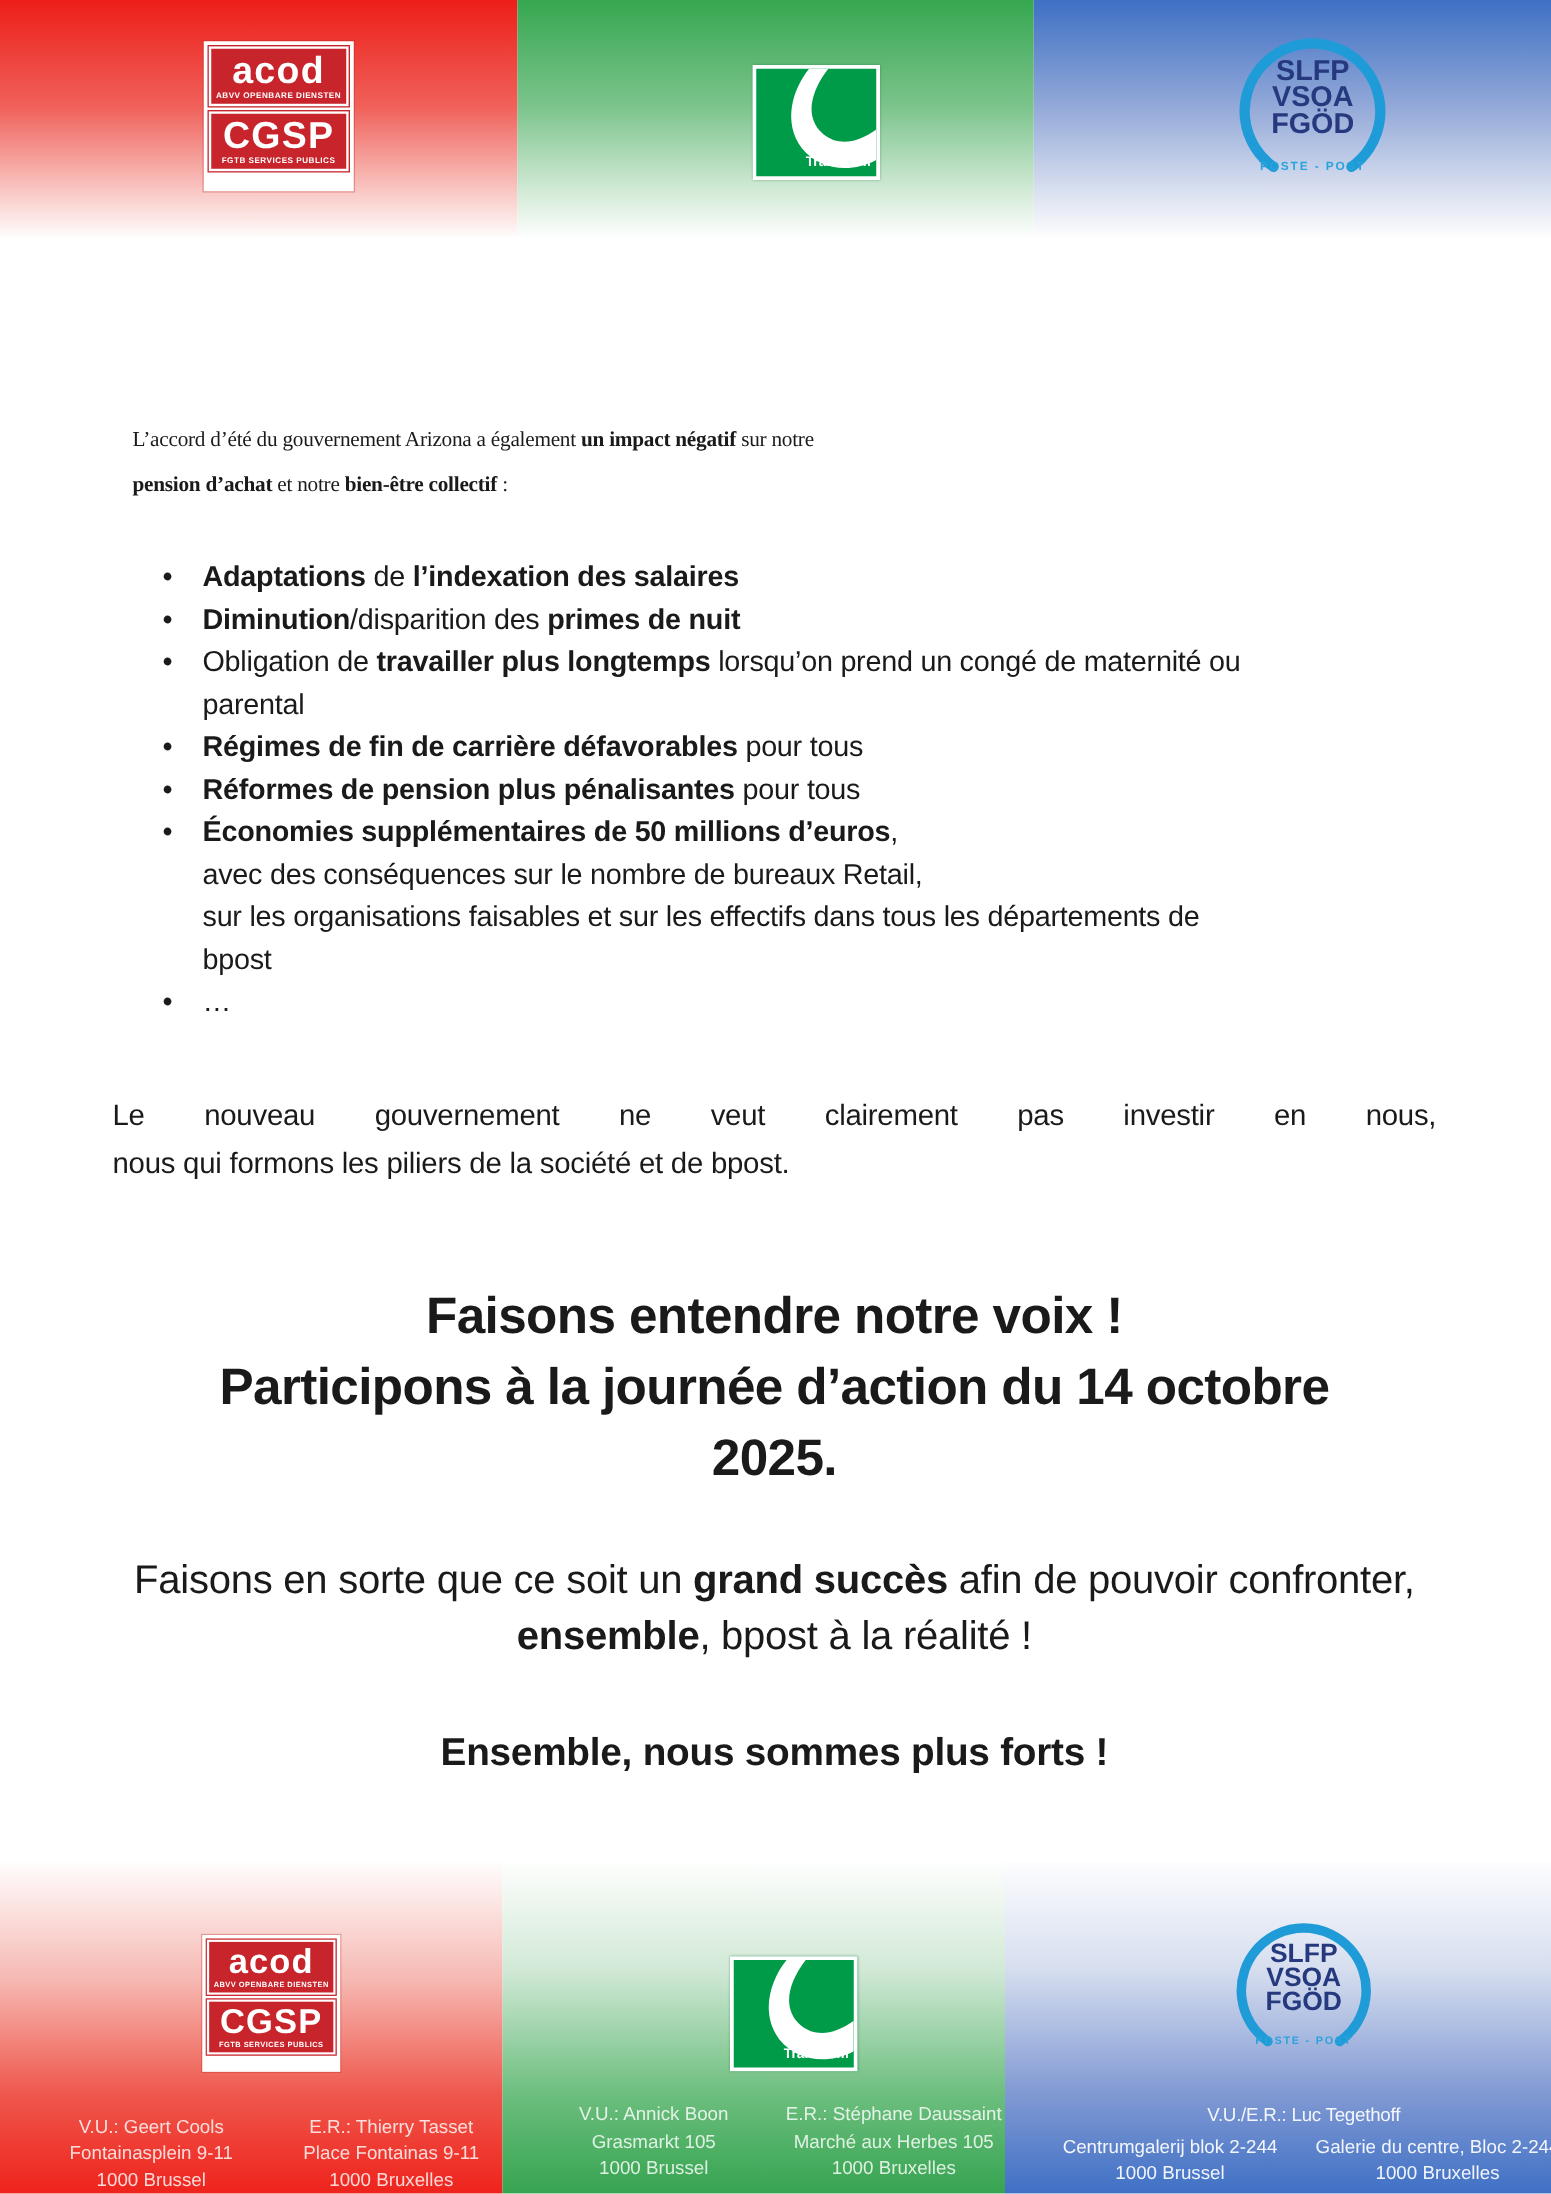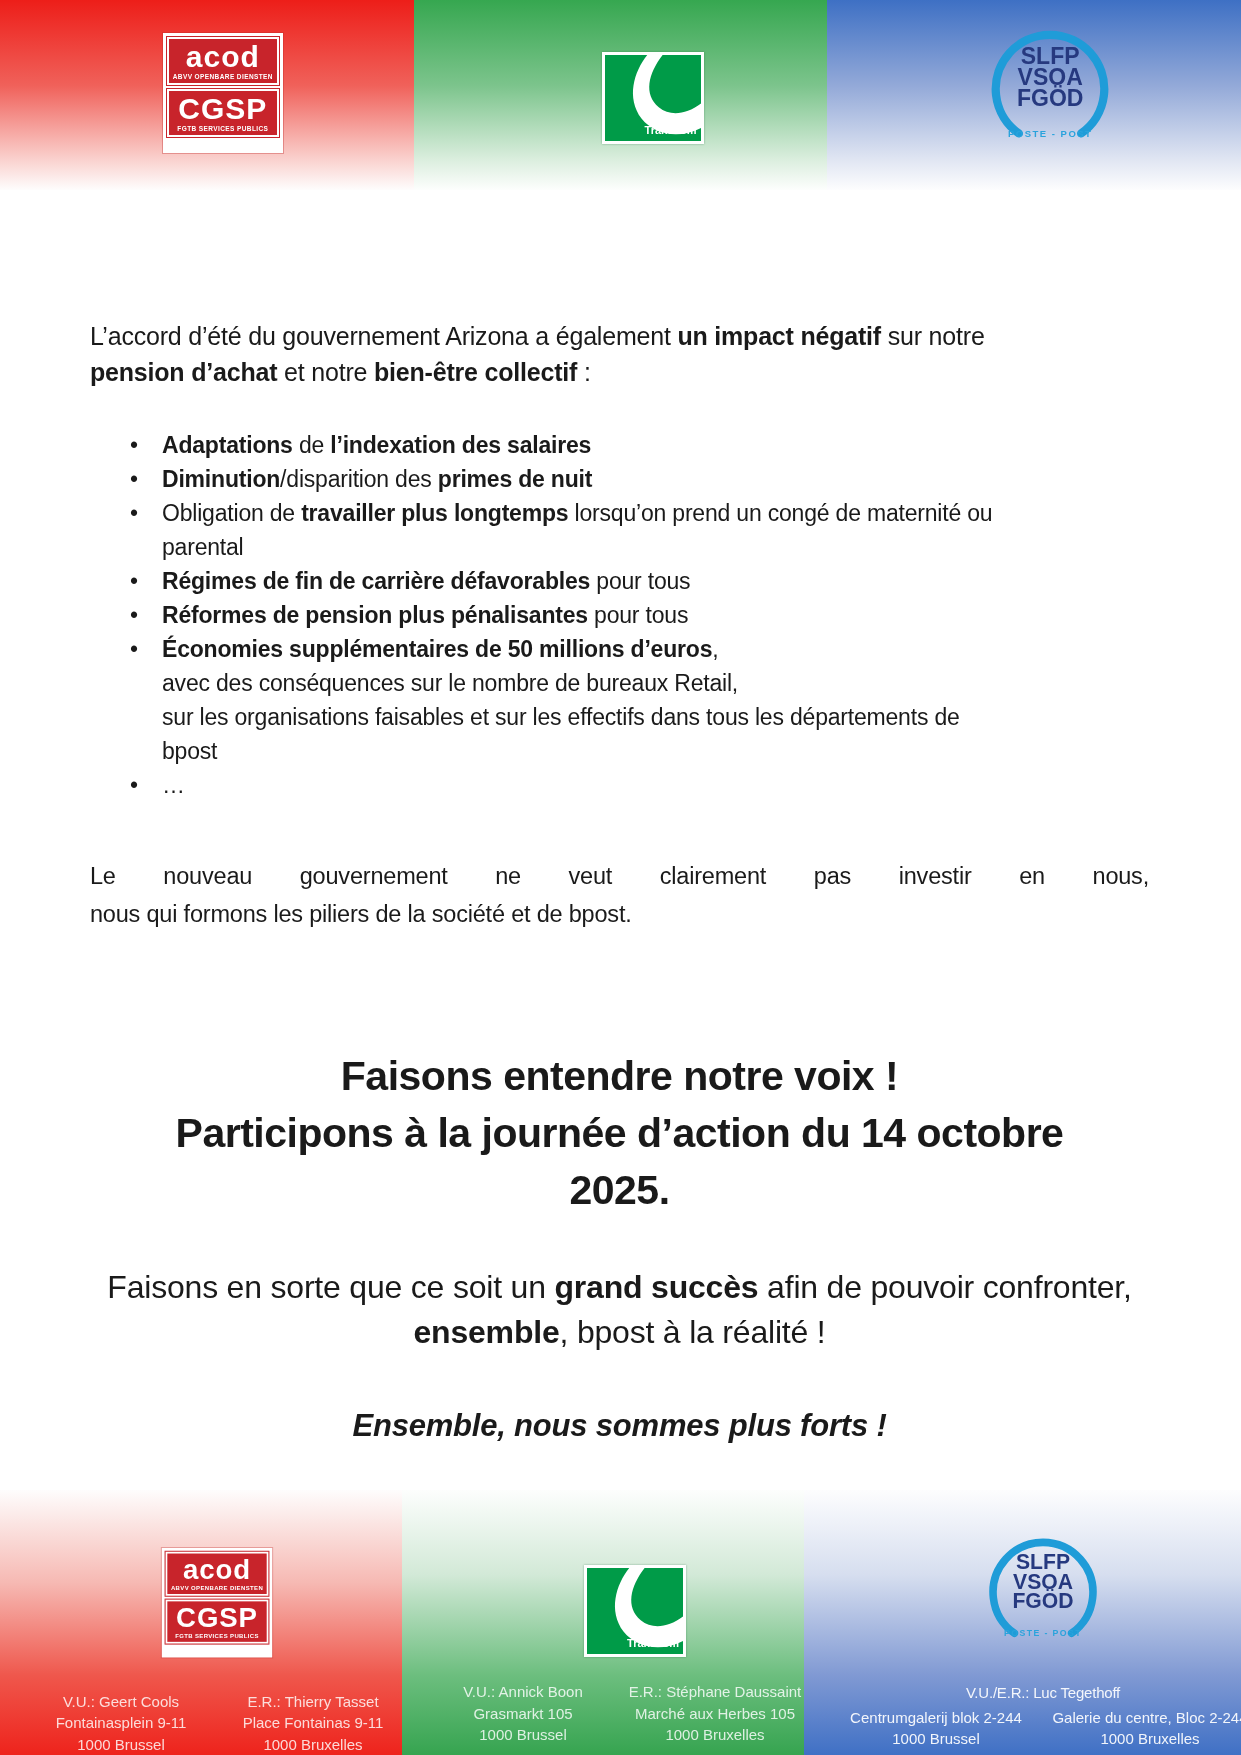--- a/index.html
+++ b/index.html
@@ -40,31 +40,31 @@
   .logo-slfp svg{position:absolute;inset:0;width:100%;height:100%;}
   .slfp-lines{position:absolute;top:16px;left:0;right:0;text-align:center;
     color:#26397f;font-weight:700;font-size:23px;line-height:21px;letter-spacing:0;}
   .slfp-sub{position:absolute;bottom:9px;left:0;right:0;text-align:center;
     color:#2aa3dc;font-weight:700;font-size:9.5px;letter-spacing:1.5px;}
   .logo-slfp-top{margin-top:30px;}
   
   .content{padding:0 92px 0 90px;}
   .rich{white-space:pre-line;}
   .b{font-weight:700;}
-  .intro{margin:0;padding-top:128px;font-size:25px;line-height:36px;}
+  .intro{margin:16px;padding-top:128px;font-size:17px;line-height:36px;font-family:Liberation Serif, serif;}
   .bullets{list-style:none;margin:38px 0 0 0;padding:0;font-size:23px;line-height:34px;}
   .bullets li{position:relative;padding-left:72px;margin:0;}
   .bullets li::before{content:"•";position:absolute;left:40px;top:0;font-size:23px;}
   .para2{margin:55px 0 0 0;font-size:23.5px;line-height:38px;}
   .para2-l1{text-align:justify;text-align-last:justify;}
   .para2-l2{text-align:left;}
-  .headline{margin:115px auto 0 auto;max-width:965px;text-align:center;
+  .headline{margin:75px auto 0 auto;max-width:965px;text-align:center;
     font-size:41px;line-height:57px;font-weight:700;letter-spacing:-0.5px;}
   .callout{margin:46px auto 0 auto;text-align:center;font-size:32px;line-height:45px;}
-  .slogan{margin:53px auto 14px auto;text-align:center;font-size:31px;font-weight:700;font-style:italic;}
+  .slogan{margin:53px auto 14px auto;text-align:center;font-size:31px;font-weight:700;}
   
   .fsec{flex-direction:column;align-items:center;display:flex;}
   .fcontact{display:flex;margin-top:24px;gap:14px;}
   .fcol{text-align:center;font-size:15px;line-height:21.5px;color:rgba(255,255,255,.82);
     min-width:178px;letter-spacing:0;}
   .f-blue .fcol{color:rgba(255,255,255,.92);min-width:200px;}
   .f-topline{margin-top:28px;text-align:center;font-size:15px;color:rgba(255,255,255,.92);}
   .logo-acod-bot{margin-top:58px;transform:scale(.92);transform-origin:top center;height:112px;}
   .logo-acv-bot{margin-top:66px;}
   .logo-slfp-bot{margin-top:42px;transform:scale(.92);transform-origin:top center;}

